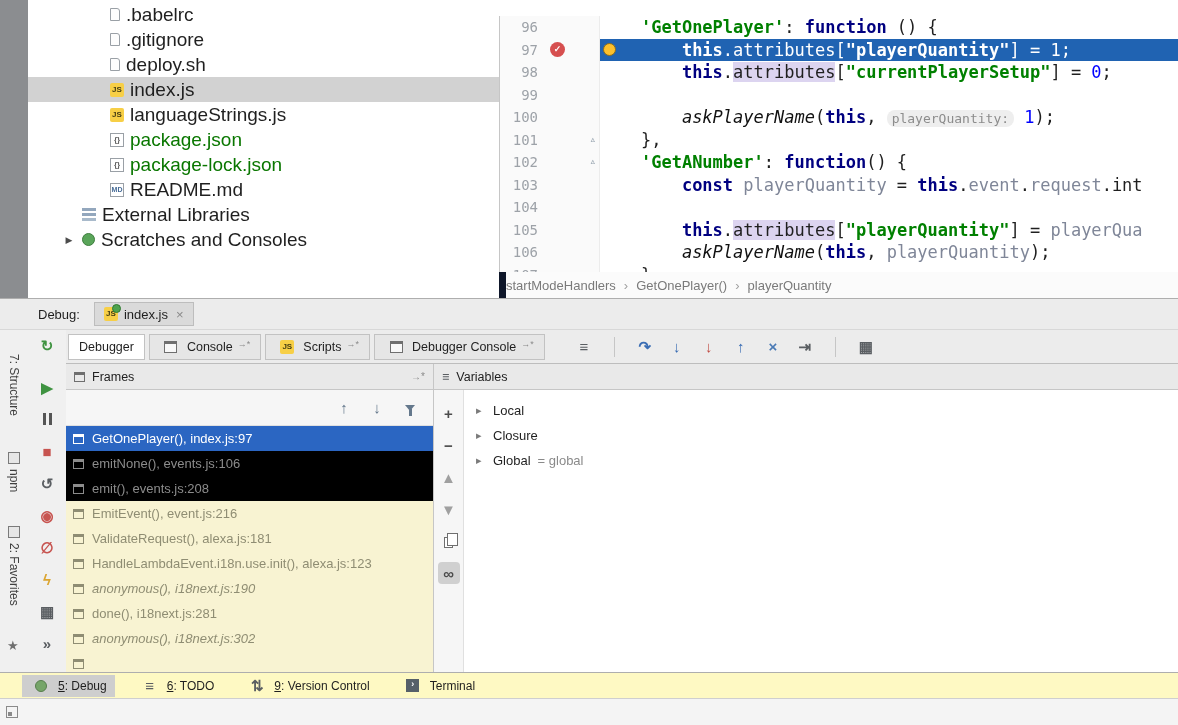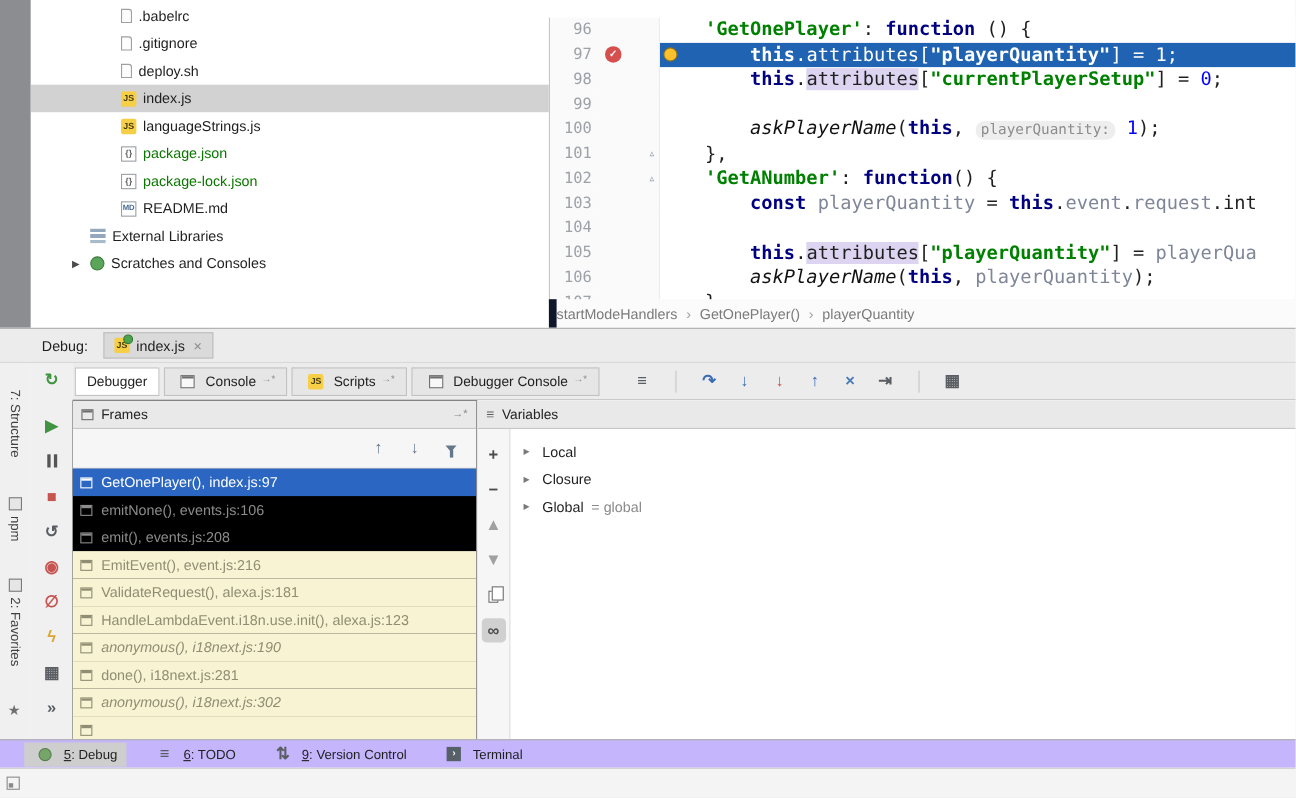--- a/index.html
+++ b/index.html
@@ -9,21 +9,21 @@
   .abs{position:absolute}
 
   
   #stripe-top{left:0;top:0;width:28px;height:298px;background:#8b8d90}
 
   
   #project{left:28px;top:0;width:471px;height:298px;background:#fff;overflow:hidden;padding-top:2px}
   .trow{height:25px;display:flex;align-items:center;gap:6px;white-space:nowrap}
   .trow.sel{background:#d2d2d2}
   .tarrow{width:14px;flex:none;font-size:9px;color:#4c4c4c;text-align:center}
-  .tlabel{font-size:13px}
+  .tlabel{font-size:19px}
 
   
   #editor{left:499px;top:16px;width:679px;height:272px;background:#fff;border-left:1px solid #c6c6c6;overflow:hidden}
   .cline{display:flex;height:22.5px;line-height:22.5px;font-family:"DejaVu Sans Mono","Liberation Mono",monospace;font-size:17px}
   .gut{flex:none;width:44px;text-align:right;padding-right:6px;color:#9da2a8;font-size:14px;background:#fafafa}
   .gmark{flex:none;width:56px;background:#fafafa;border-right:1px solid #ececec;position:relative}
   .bp{position:absolute;left:6px;top:3.5px;width:15px;height:15px;border-radius:50%;background:#d64f4f;
       color:#fff;font:700 9px/15px "Liberation Sans",sans-serif;text-align:center}
   .fold{position:absolute;right:3px;top:0;color:#96a3af;font-size:11px;line-height:22.5px}
   .ctext{flex:1 1 auto;position:relative;overflow:hidden}
@@ -103,21 +103,21 @@
   #varpanel{left:434px;top:364px;width:744px;height:308px;background:#fff;overflow:hidden}
   #side-icons{position:absolute;left:0;top:26px;bottom:0;width:30px;background:#f6f6f6;border-right:1px solid #e0e0e0;
               display:flex;flex-direction:column;align-items:center;gap:10px;padding-top:12px}
   #side-icons .gl{color:#4c4c4c}
   #vars-list{position:absolute;left:30px;top:26px;right:0;bottom:0;padding-top:8px}
   .vrow{height:25px;display:flex;align-items:center;gap:7px;padding-left:12px}
   .vchev{color:#7a7a7a;font-size:11px;width:10px}
   .vsuffix{color:#8a8a8a}
 
   
-  #statusbar{left:0;top:672px;width:1178px;height:26px;background:#c4b5fd;border-top:1px solid #aeaeae;
+  #statusbar{left:0;top:672px;width:1178px;height:26px;background:#fef9c3;border-top:1px solid #aeaeae;
              display:flex;align-items:center;gap:16px;padding-left:22px;font-size:12px}
   .stab{display:flex;align-items:center;gap:6px;height:22px;padding:0 8px}
   .stab.active{background:#cecece}
   .u{text-decoration:underline}
   #bottom-strip{left:0;top:698px;width:1178px;height:27px;background:#f4f4f4;border-top:1px solid #cfcfcf;
                 display:flex;align-items:center;padding-left:6px}
 
   
   .shape-file{width:10px;height:13px;background:#fdfdfd;border:1px solid #9aa0a6;border-radius:0 3px 0 0}
   .shape-js,.shape-jsbug{width:14px;height:14px;background:#f7cf46;color:#433c12;

